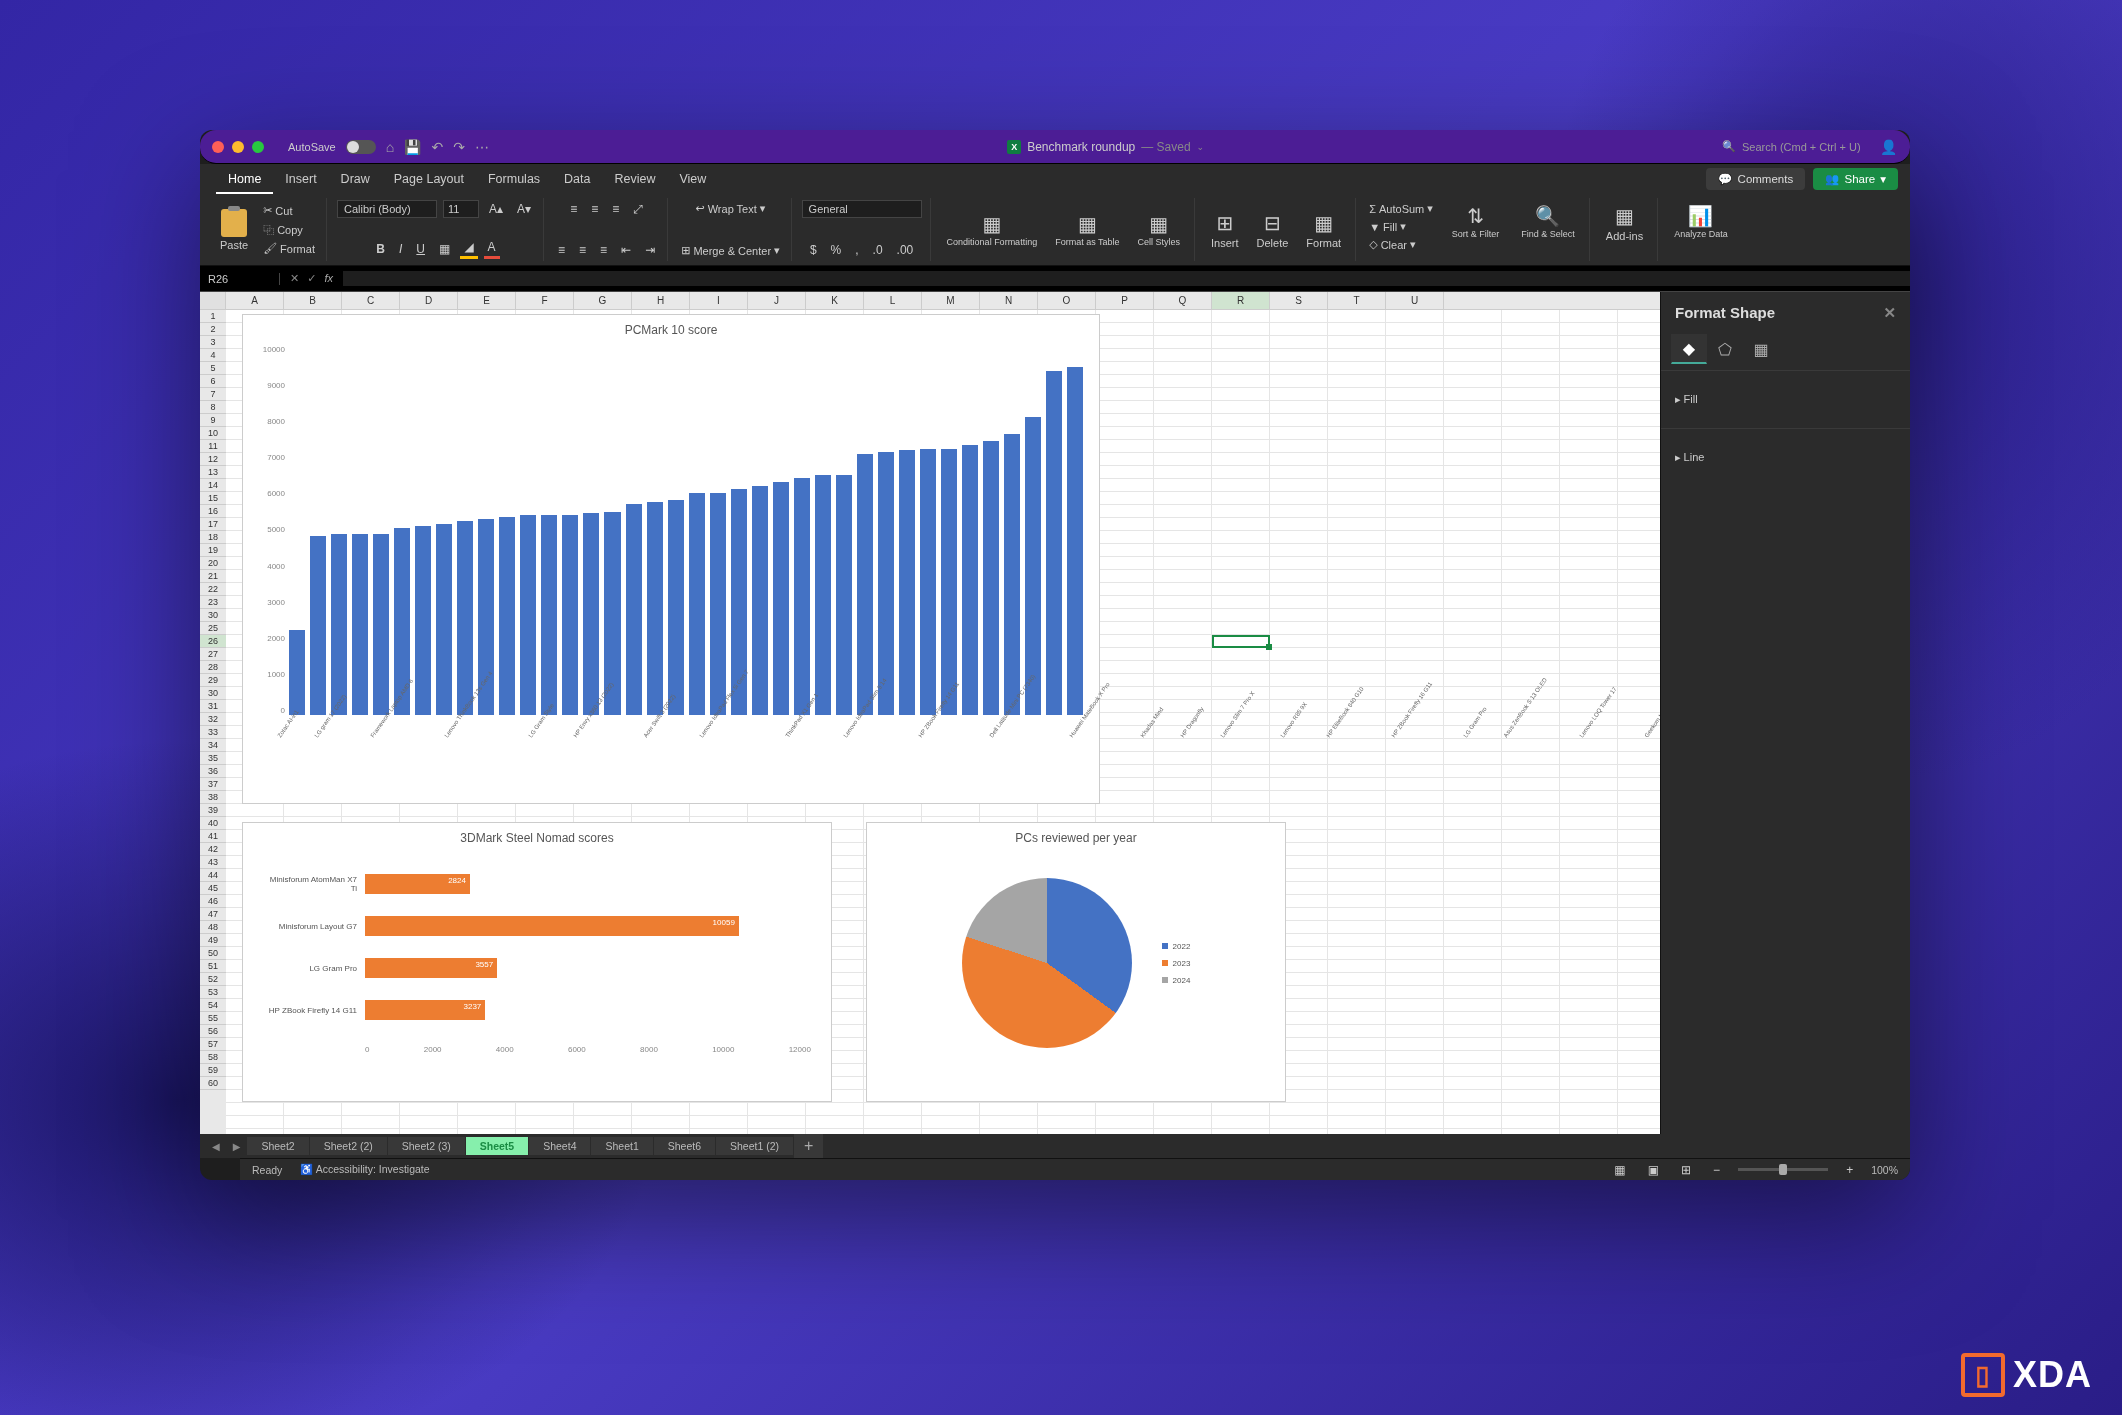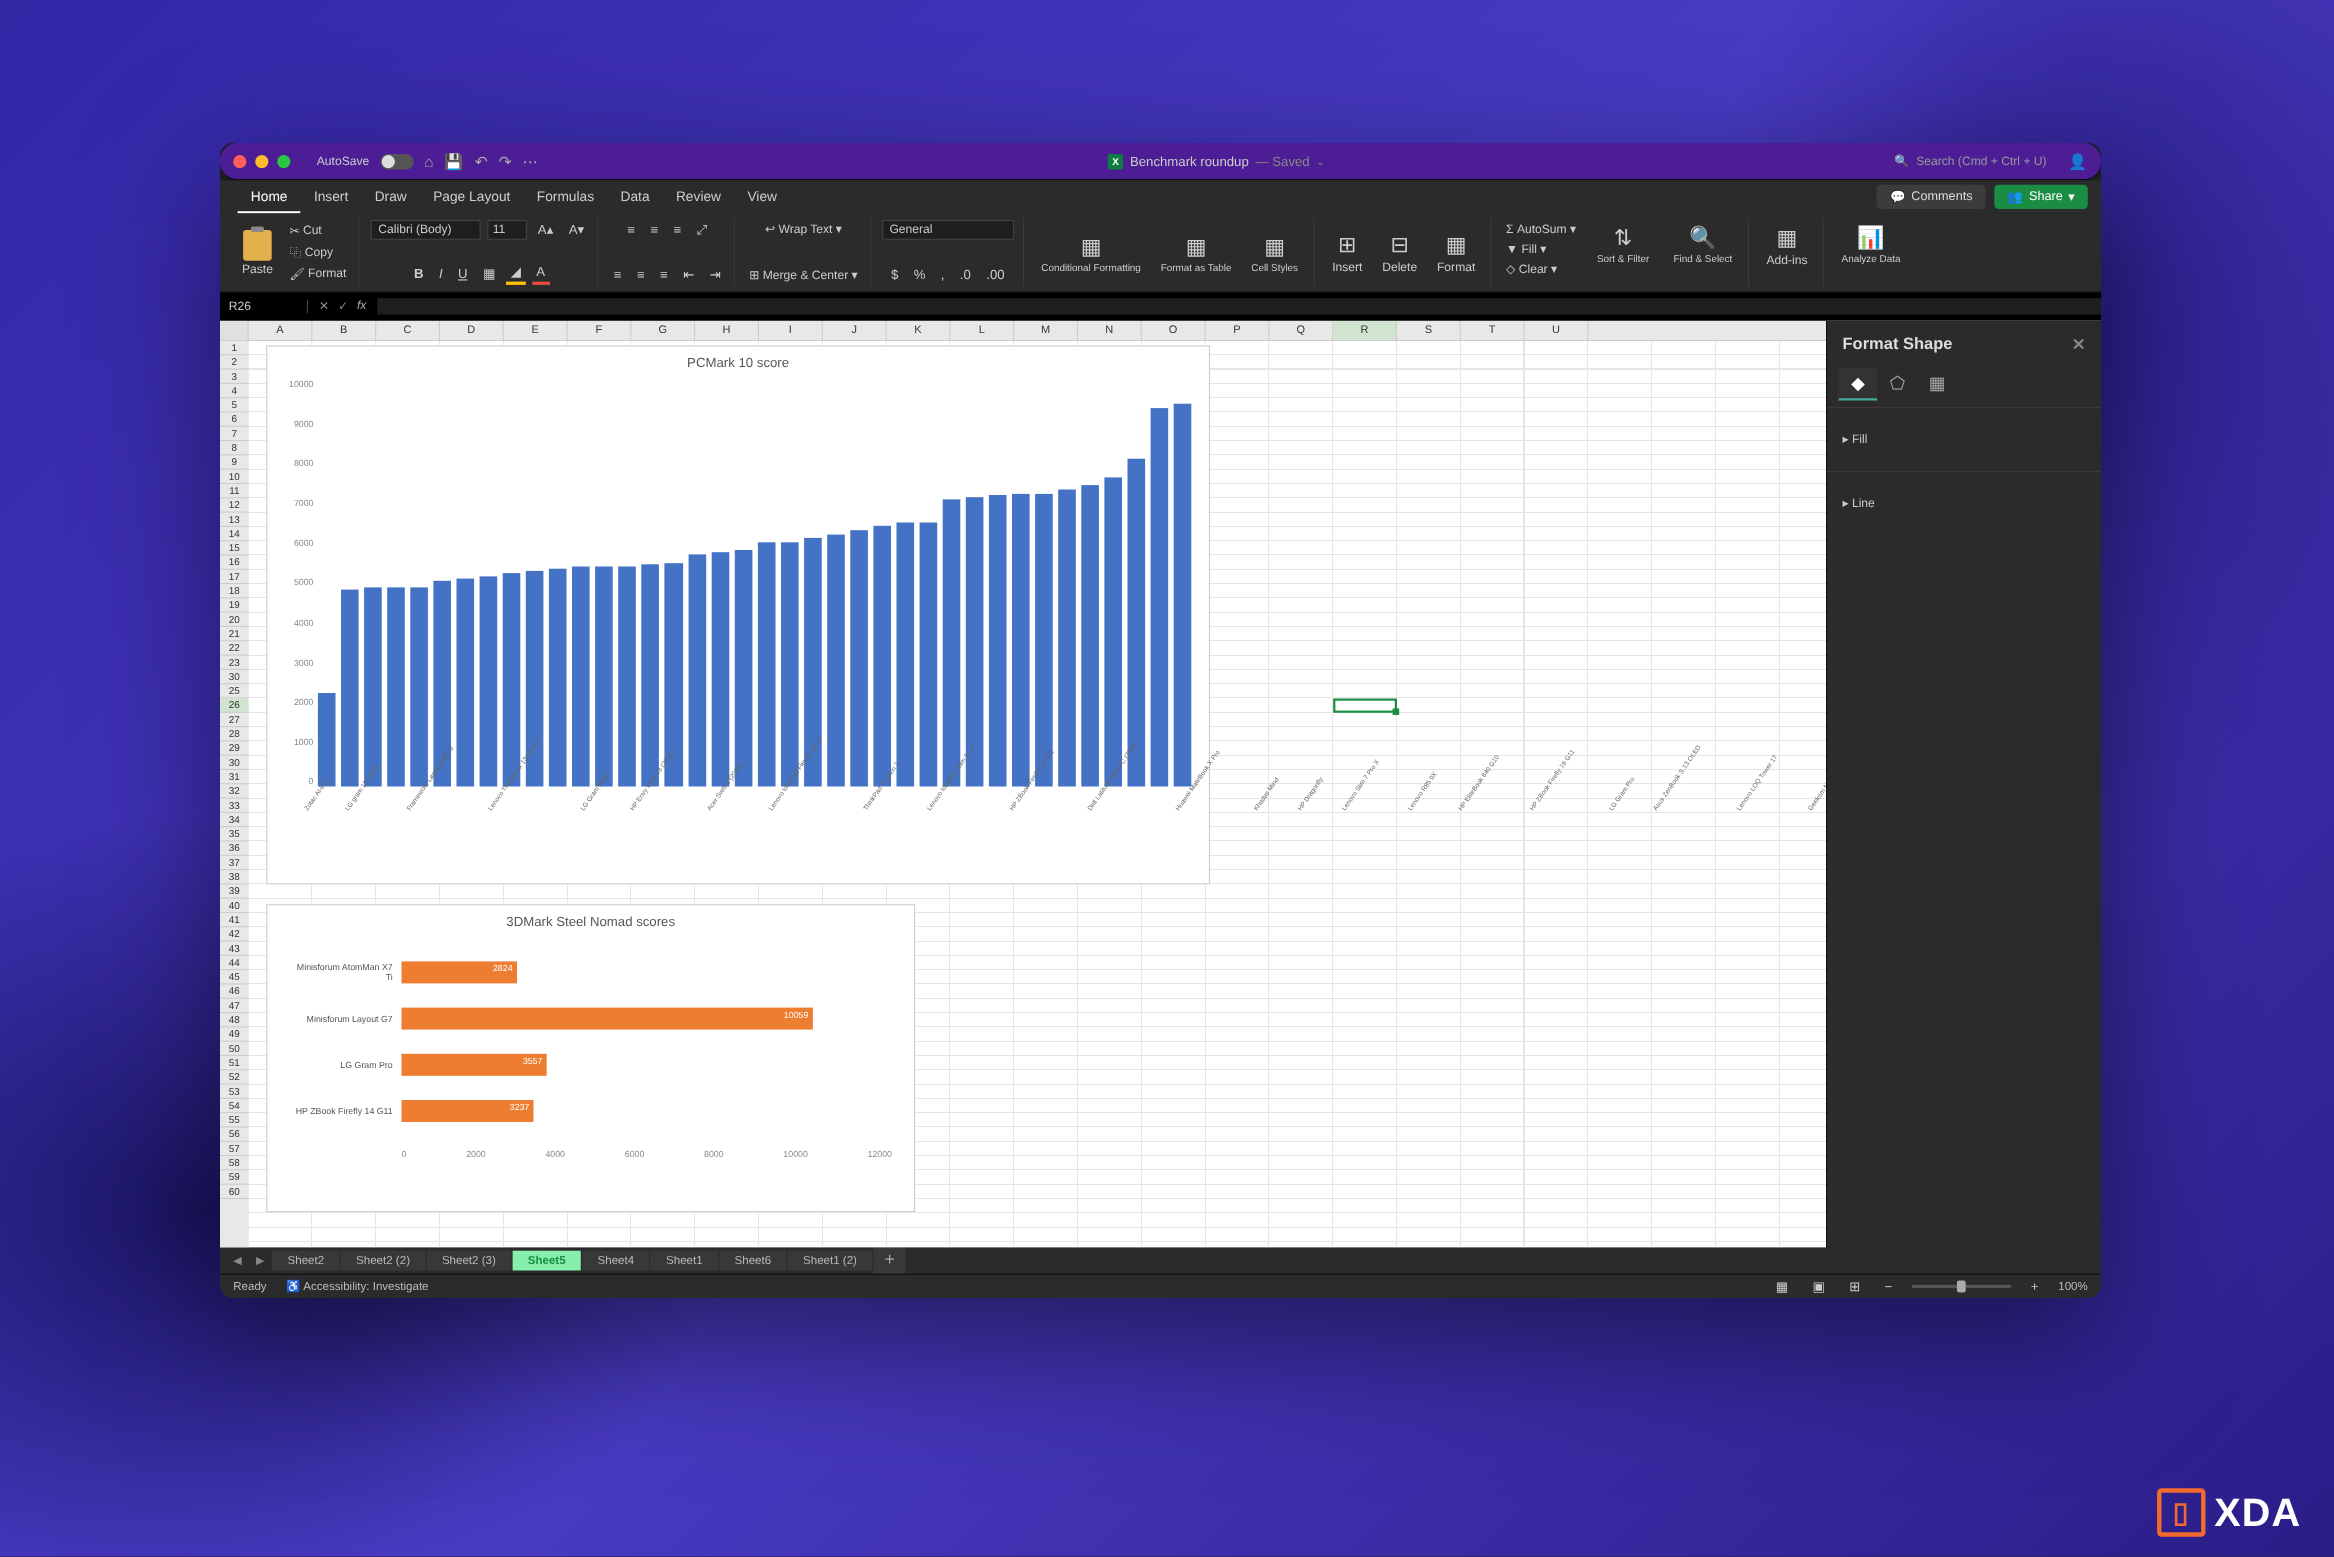--- a/index.html
+++ b/index.html
@@ -80,21 +80,21 @@
 .pane-title { color: #ddd; font-size: 15px; font-weight: 600; padding: 4px 14px 12px; display: flex; justify-content: space-between; }
 .pane-tabs { display: flex; gap: 0; padding: 0 10px 6px; }
 .pane-tab { width: 36px; height: 30px; display: flex; align-items: center; justify-content: center; color: #aaa; border: 1px solid transparent; }
 .pane-tab.active { border-bottom: 2px solid #4a9; color: #fff; background: #333; }
 .pane-section { padding: 22px 14px; color: #ccc; font-size: 11px; border-top: 1px solid #3a3a3a; cursor: pointer; }
 .sheet-tabs { height: 24px; background: #2b2b2b; display: flex; align-items: center; padding-left: 6px; gap: 1px; }
 .st-nav { color: #888; font-size: 10px; padding: 0 6px; }
 .sheet-tab { padding: 3px 14px; font-size: 10.5px; background: #383838; color: #bbb; cursor: pointer; }
 .sheet-tab.active { background: #86efac; color: #1a8c44; font-weight: bold; }
 .add-sheet { padding: 3px 10px; color: #aaa; background: #383838; }
-.statusbar { height: 22px; background: #2b2b2b; border-top: 1px solid #111; display: flex; align-items: center; padding: 0 12px; gap: 18px; color: #bbb; font-size: 10.5px; }
+.statusbar { height: 22px; background: #2b2b2b; border-top: 1px solid #111; display: flex; align-items: center; padding: 0 12px; gap: 18px; color: #bbb; font-size: 10.5px; margin-left: 40px; }
 .status-right { margin-left: auto; display: flex; align-items: center; gap: 14px; }
 .zoom-slider { width: 90px; height: 3px; background: #555; position: relative; }
 .zoom-slider::after{content:'';position:absolute;left:45%;top:-4px;width:8px;height:11px;background:#aaa;border-radius:2px}
 .watermark { position: absolute; right: 30px; bottom: 18px; font-size: 36px; font-weight: 800; color: #fff; letter-spacing: 1px; display: flex; align-items: center; gap: 8px; }
 .wm-box{width:44px;height:44px;border:4px solid #f36a2e;border-radius:4px;display:flex;align-items:center;justify-content:center;color:#f36a2e;font-size:26px}
 </style>
 </head>
 <body>
 
 <div class="bg-deco"></div>
@@ -510,20 +510,40 @@
                 <span>0</span>
                 <span>2000</span>
                 <span>4000</span>
                 <span>6000</span>
                 <span>8000</span>
                 <span>10000</span>
                 <span>12000</span>
               </div>
           </div>
 
+          <div id="chart3" class="chart">
+            <div class="chart-title">PCs reviewed per year</div>
+            <div class="pie-wrap">
+              <div class="pie" id="chart3-pie" style="background: conic-gradient(rgb(68, 114, 196) 0deg, rgb(68, 114, 196) 126deg, rgb(237, 125, 49) 126deg, rgb(237, 125, 49) 288deg, rgb(165, 165, 165) 288deg, rgb(165, 165, 165) 360deg);"></div>
+              <div class="legend" id="chart3-legend">
+                  <div class="legend-item">
+                    <div class="legend-sw" style="background: rgb(68, 114, 196);"></div>
+                    <span>2022</span>
+                  </div>
+                  <div class="legend-item">
+                    <div class="legend-sw" style="background: rgb(237, 125, 49);"></div>
+                    <span>2023</span>
+                  </div>
+                  <div class="legend-item">
+                    <div class="legend-sw" style="background: rgb(165, 165, 165);"></div>
+                    <span>2024</span>
+                  </div>
+                </div>
+            </div>
+          </div>
         </div>
       </div>
     </div>
 
     <div class="format-pane">
       <div class="pane-title">
         <span>Format Shape</span>
         <span style="color:#888">✕</span>
       </div>
       <div class="pane-tabs">

